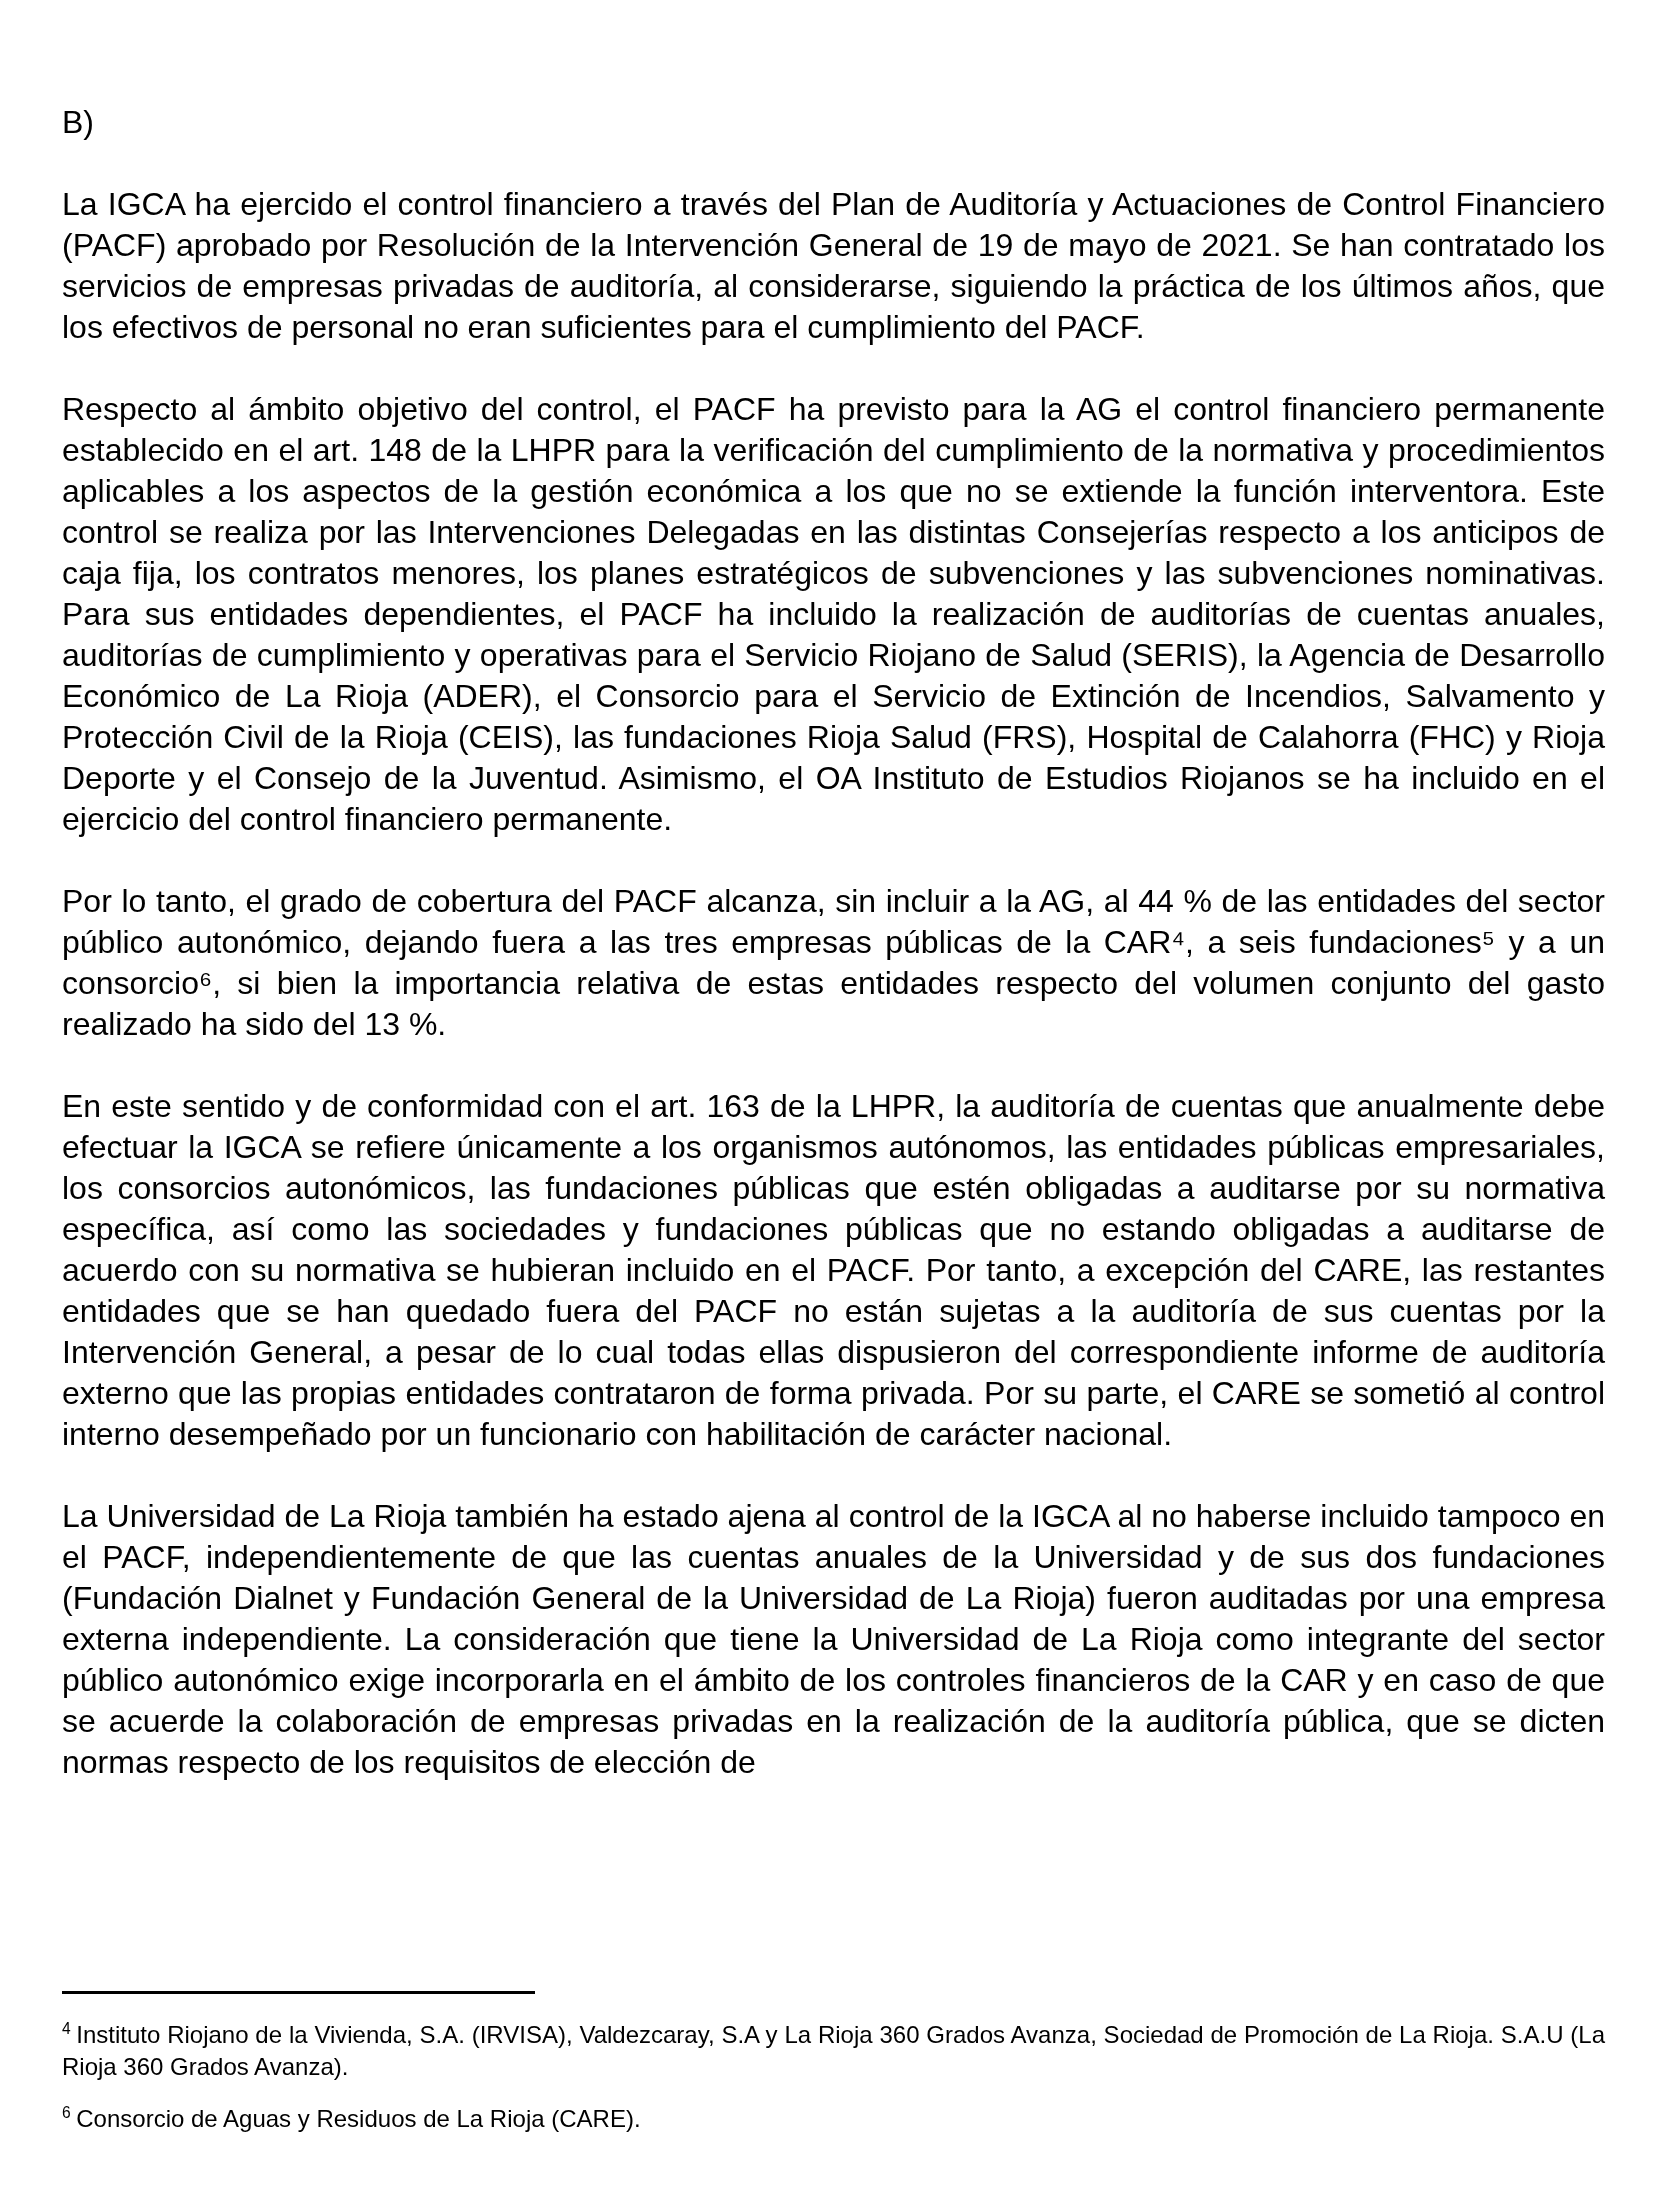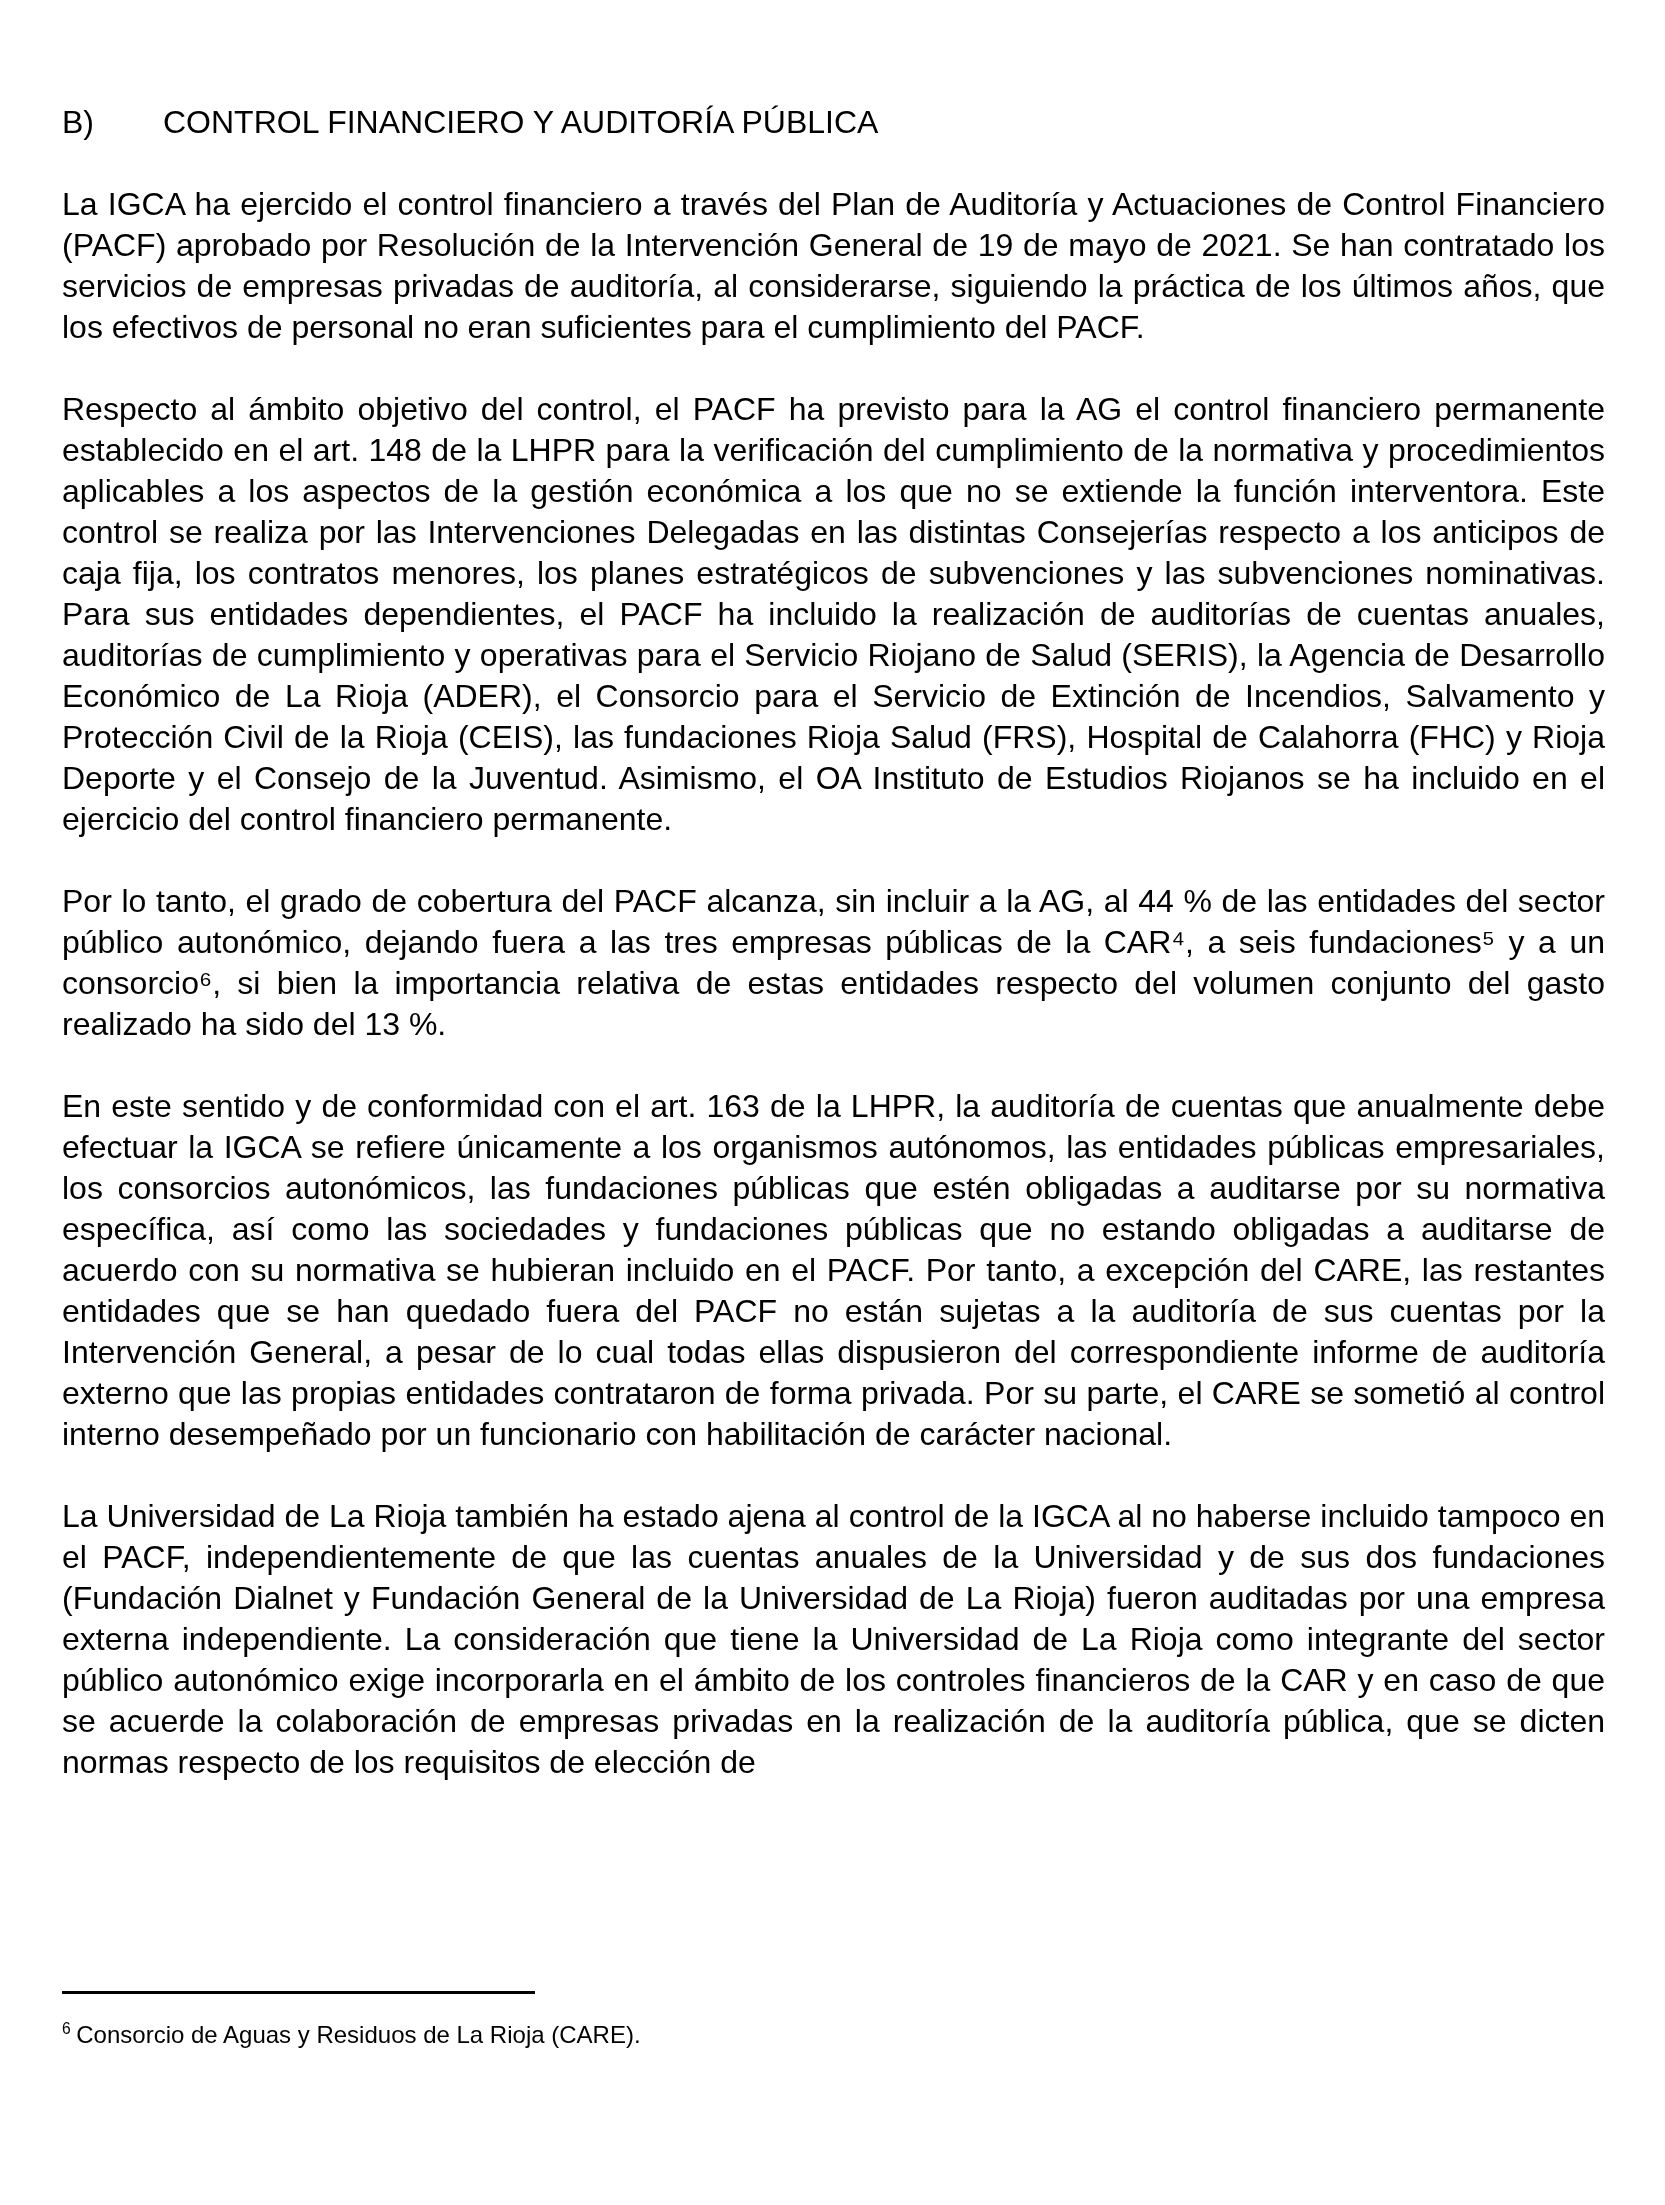--- a/index.html
+++ b/index.html
@@ -58,32 +58,34 @@
     margin-right: 5.6px;
   }
 </style>
 </head>
 <body>
 
 <div class="page">
 
   <div class="heading">
     <span class="h-label">B)</span>
-    <span class="h-title">CONTROL FINANCIERO Y AUDITORÍA PÚBLICA</span>
   </div>
 
   <p class="body-par">La IGCA ha ejercido el control financiero a través del Plan de Auditoría y Actuaciones de Control Financiero (PACF) aprobado por Resolución de la Intervención General de 19 de mayo de 2021. Se han contratado los servicios de empresas privadas de auditoría, al considerarse, siguiendo la práctica de los últimos años, que los efectivos de personal no eran suficientes para el cumplimiento del PACF.</p>
   <p class="body-par">Respecto al ámbito objetivo del control, el PACF ha previsto para la AG el control financiero permanente establecido en el art. 148 de la LHPR para la verificación del cumplimiento de la normativa y procedimientos aplicables a los aspectos de la gestión económica a los que no se extiende la función interventora. Este control se realiza por las Intervenciones Delegadas en las distintas Consejerías respecto a los anticipos de caja fija, los contratos menores, los planes estratégicos de subvenciones y las subvenciones nominativas. Para sus entidades dependientes, el PACF ha incluido la realización de auditorías de cuentas anuales, auditorías de cumplimiento y operativas para el Servicio Riojano de Salud (SERIS), la Agencia de Desarrollo Económico de La Rioja (ADER), el Consorcio para el Servicio de Extinción de Incendios, Salvamento y Protección Civil de la Rioja (CEIS), las fundaciones Rioja Salud (FRS), Hospital de Calahorra (FHC) y Rioja Deporte y el Consejo de la Juventud. Asimismo, el OA Instituto de Estudios Riojanos se ha incluido en el ejercicio del control financiero permanente.</p>
   <p class="body-par">Por lo tanto, el grado de cobertura del PACF alcanza, sin incluir a la AG, al 44 % de las entidades del sector público autonómico, dejando fuera a las tres empresas públicas de la CAR⁴, a seis fundaciones⁵ y a un consorcio⁶, si bien la importancia relativa de estas entidades respecto del volumen conjunto del gasto realizado ha sido del 13 %.</p>
   <p class="body-par">En este sentido y de conformidad con el art. 163 de la LHPR, la auditoría de cuentas que anualmente debe efectuar la IGCA se refiere únicamente a los organismos autónomos, las entidades públicas empresariales, los consorcios autonómicos, las fundaciones públicas que estén obligadas a auditarse por su normativa específica, así como las sociedades y fundaciones públicas que no estando obligadas a auditarse de acuerdo con su normativa se hubieran incluido en el PACF. Por tanto, a excepción del CARE, las restantes entidades que se han quedado fuera del PACF no están sujetas a la auditoría de sus cuentas por la Intervención General, a pesar de lo cual todas ellas dispusieron del correspondiente informe de auditoría externo que las propias entidades contrataron de forma privada. Por su parte, el CARE se sometió al control interno desempeñado por un funcionario con habilitación de carácter nacional.</p>
   <p class="body-par">La Universidad de La Rioja también ha estado ajena al control de la IGCA al no haberse incluido tampoco en el PACF, independientemente de que las cuentas anuales de la Universidad y de sus dos fundaciones (Fundación Dialnet y Fundación General de la Universidad de La Rioja) fueron auditadas por una empresa externa independiente. La consideración que tiene la Universidad de La Rioja como integrante del sector público autonómico exige incorporarla en el ámbito de los controles financieros de la CAR y en caso de que se acuerde la colaboración de empresas privadas en la realización de la auditoría pública, que se dicten normas respecto de los requisitos de elección de</p>
 
   <div class="footnote-area">
     <div class="fn-separator"></div>
 
+    <p class="footnote">
+      <sup>4</sup><span>Instituto Riojano de la Vivienda, S.A. (IRVISA), Valdezcaray, S.A y La Rioja 360 Grados Avanza, Sociedad de Promoción de La Rioja. S.A.U (La Rioja 360 Grados Avanza).</span>
+    </p>
 
 
     <p class="footnote">
       <sup>6</sup><span>Consorcio de Aguas y Residuos de La Rioja (CARE).</span>
     </p>
   </div>
 
 </div>
 
 

